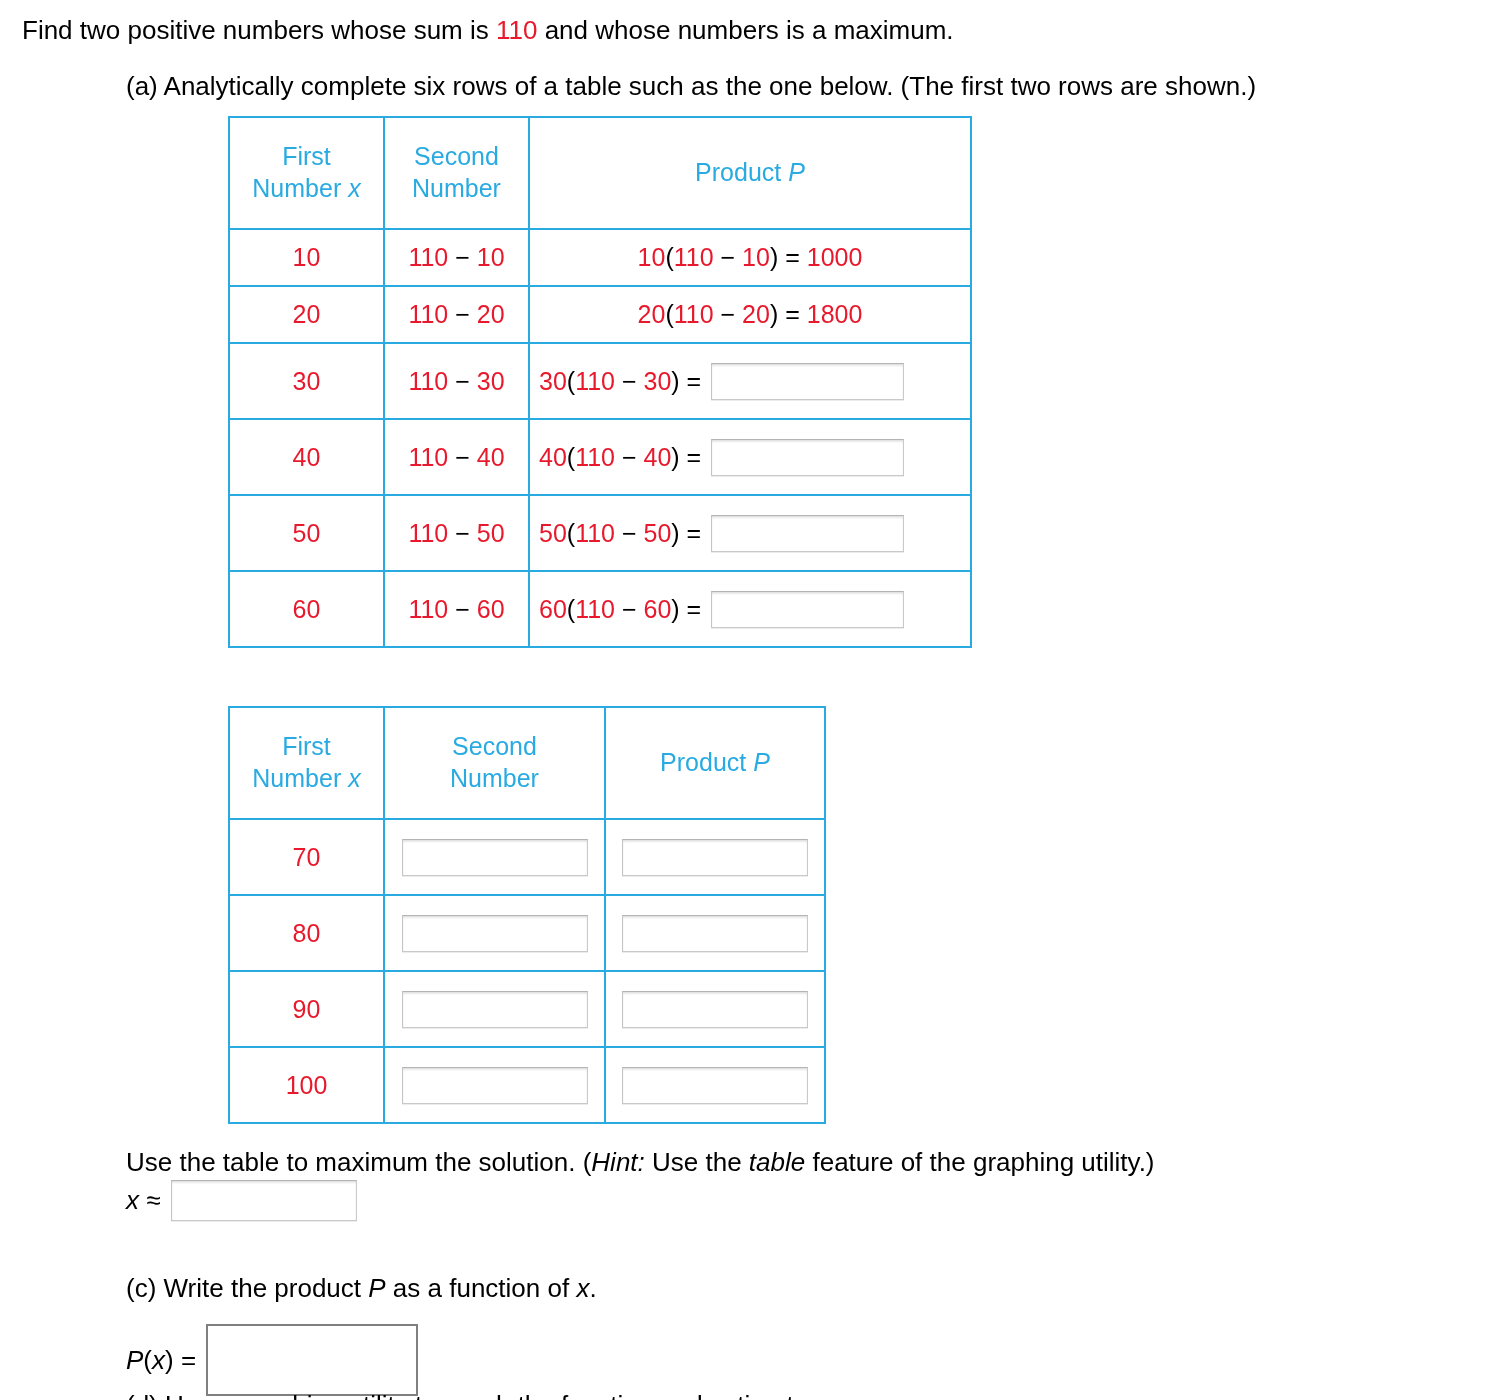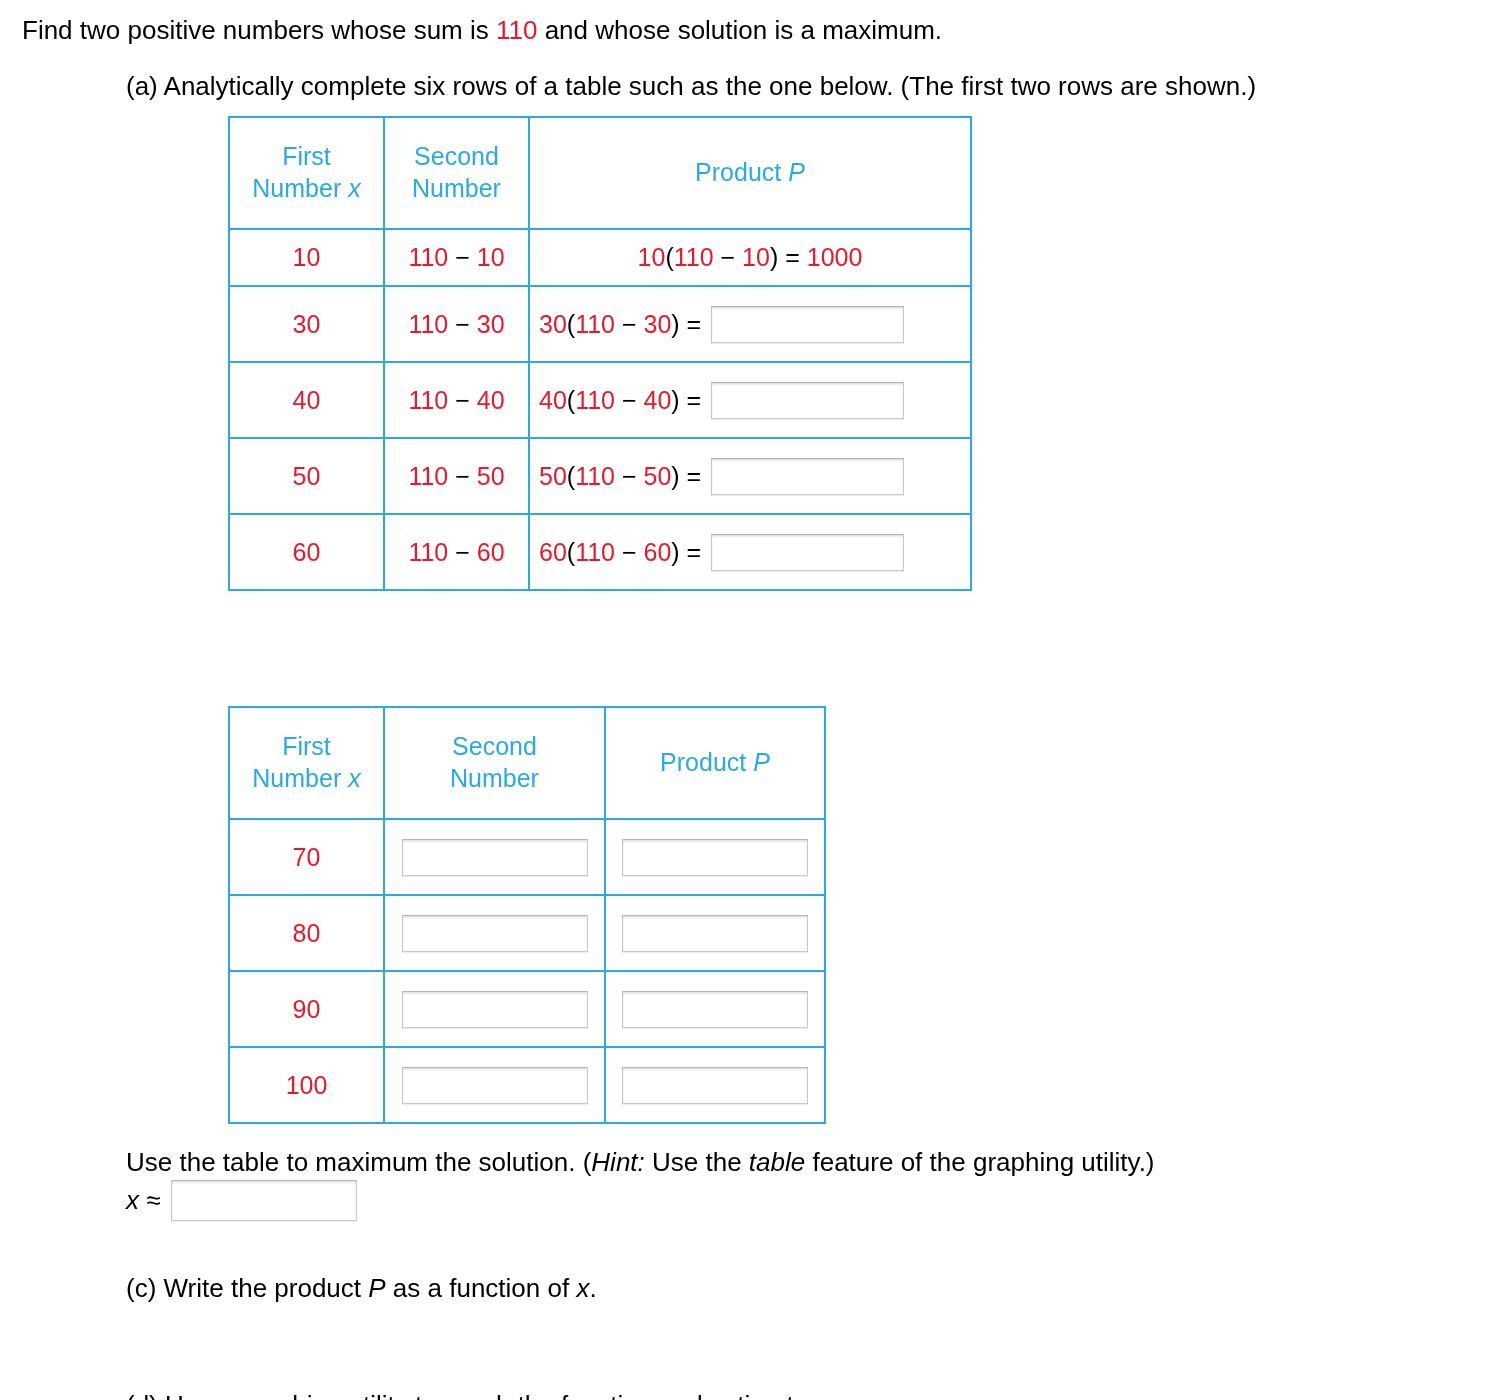--- a/index.html
+++ b/index.html
@@ -168,21 +168,21 @@
     overflow: hidden;
     line-height: 1.0;
   }
 </style>
 </head>
 <body>
 
 <div class="page">
 
   <div class="prompt">
-    <span>Find two positive numbers whose sum is </span><span class="red">110</span><span> and whose solution is a maximum.</span>
+    <span>Find two positive numbers whose sum is </span><span class="red">110</span><span> and whose numbers is a maximum.</span>
   </div>
 
   <div class="part-label" id="part-a-text">(a) Analytically complete six rows of a table such as the one below. (The first two rows are shown.)</div>
 
   <table class="qtable" id="table-a">
     <colgroup>
         <col class="c1">
         <col class="c2">
         <col class="c3">
       </colgroup>
@@ -204,20 +204,29 @@
       <tr class="r-shown">
         <td class="numcell">10</td>
         <td class="numcell"><span>110 </span><span class="op">−</span><span> 10</span></td>
         <td class="exprcell">
           <div class="prodwrap centered">
             <span><span>10</span><span class="op">(</span><span>110 </span><span class="op">−</span><span> 10</span><span class="op">)</span><span class="op"> = </span><span>1000</span></span>
           </div>
         </td>
       </tr>
 
+      <tr class="r-shown">
+        <td class="numcell">20</td>
+        <td class="numcell"><span>110 </span><span class="op">−</span><span> 20</span></td>
+        <td class="exprcell">
+          <div class="prodwrap centered">
+            <span><span>20</span><span class="op">(</span><span>110 </span><span class="op">−</span><span> 20</span><span class="op">)</span><span class="op"> = </span><span>1800</span></span>
+          </div>
+        </td>
+      </tr>
 
       <tr class="r-input">
         <td class="numcell">30</td>
         <td class="numcell"><span>110 </span><span class="op">−</span><span> 30</span></td>
         <td class="exprcell">
           <div class="prodwrap">
             <span><span>30</span><span class="op">(</span><span>110 </span><span class="op">−</span><span> 30</span><span class="op">)</span><span class="op"> =</span></span>
             <input class="ibox prod-a" type="text" value="" style="">
           </div>
         </td>
@@ -309,16 +318,20 @@
 
   <div class="ansrow" id="x-approx-row">
     <span class="mathlbl"><span>x</span><span class="nonital"> ≈</span></span>
     <input class="ibox xbox" type="text" value="" style="">
   </div>
 
   <div class="part-label" id="part-c-text">
     <span>(c) Write the product </span><span class="ital">P</span><span> as a function of </span><span class="ital">x</span><span>.</span>
   </div>
 
+  <div class="ansrow" id="px-row">
+    <span class="mathlbl"><span>P</span><span class="nonital">(</span><span>x</span><span class="nonital">)</span><span class="nonital"> =</span></span>
+    <textarea class="tbox" placeholder="" style=""></textarea>
+  </div>
 
   <div id="bottom-cut">(d) Use a graphing utility to graph the function and estimate</div>
 
 </div>
 
 </body></html>

